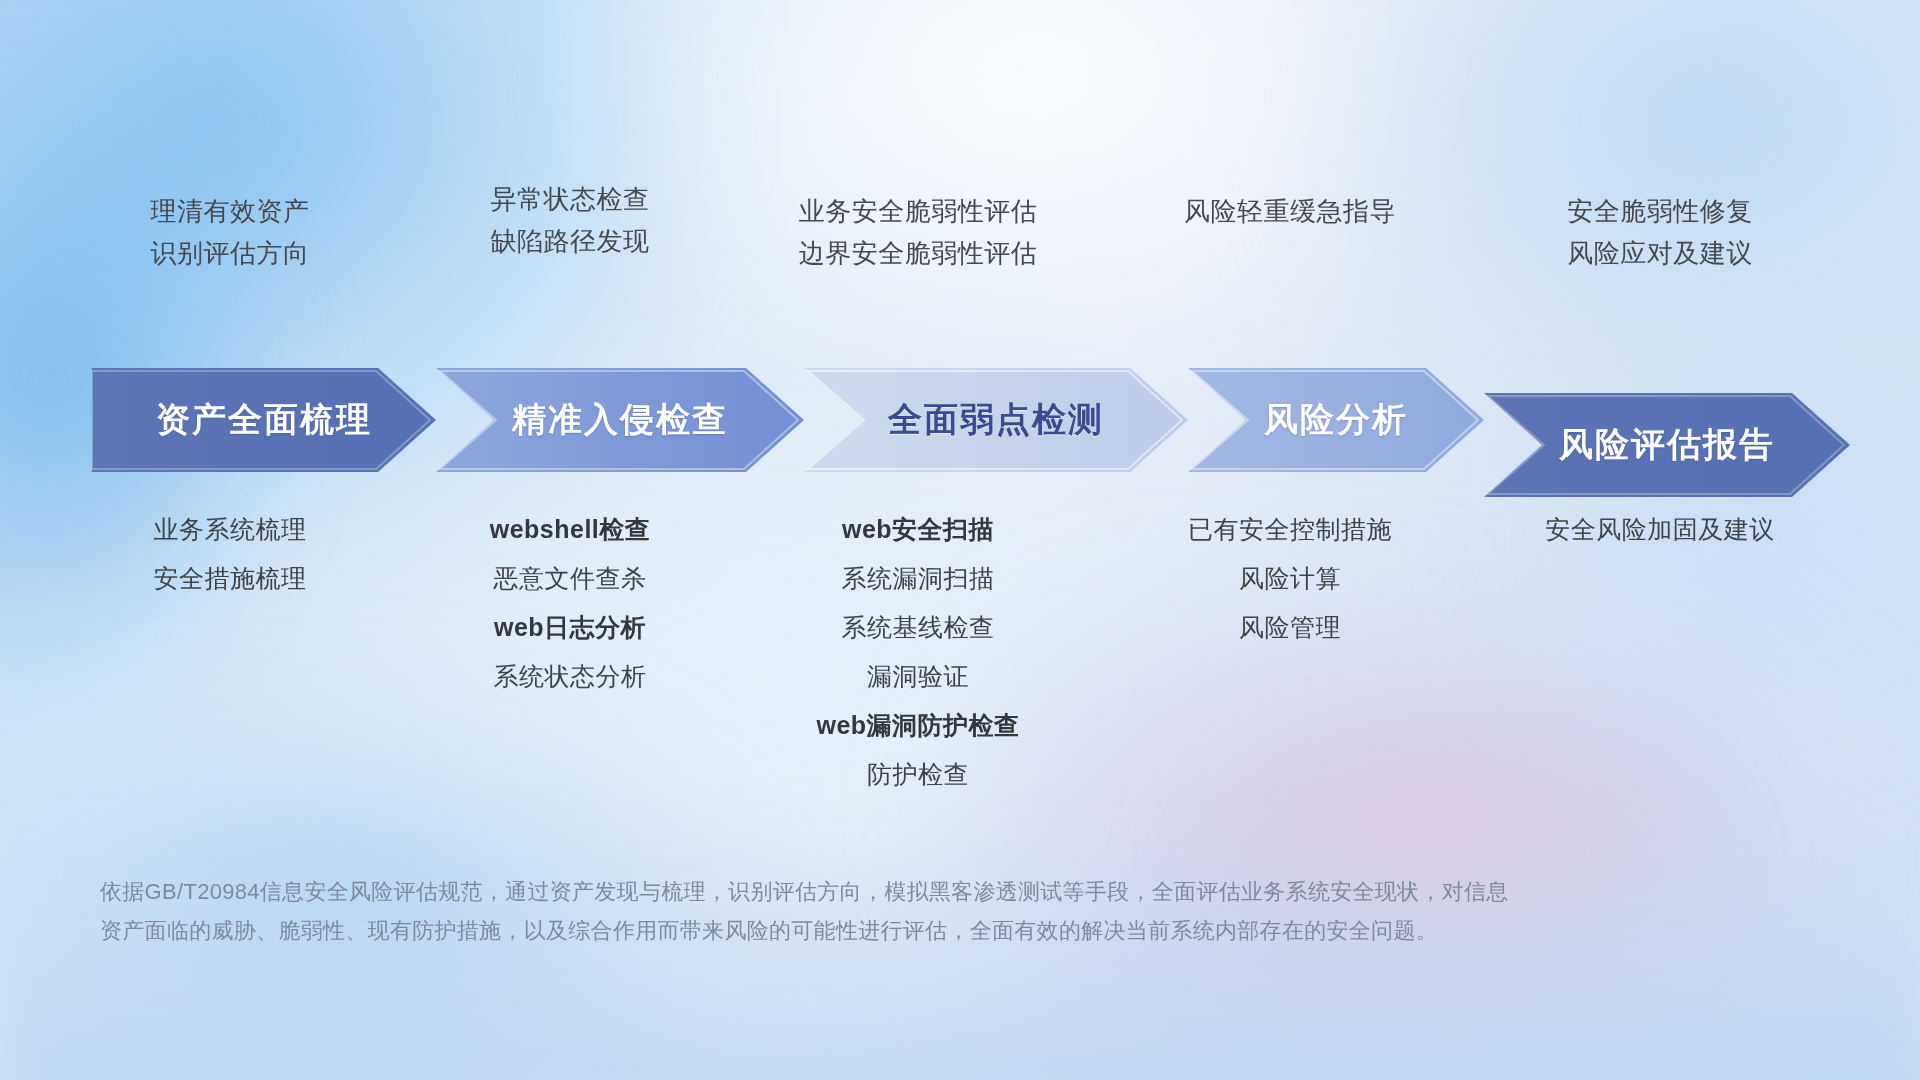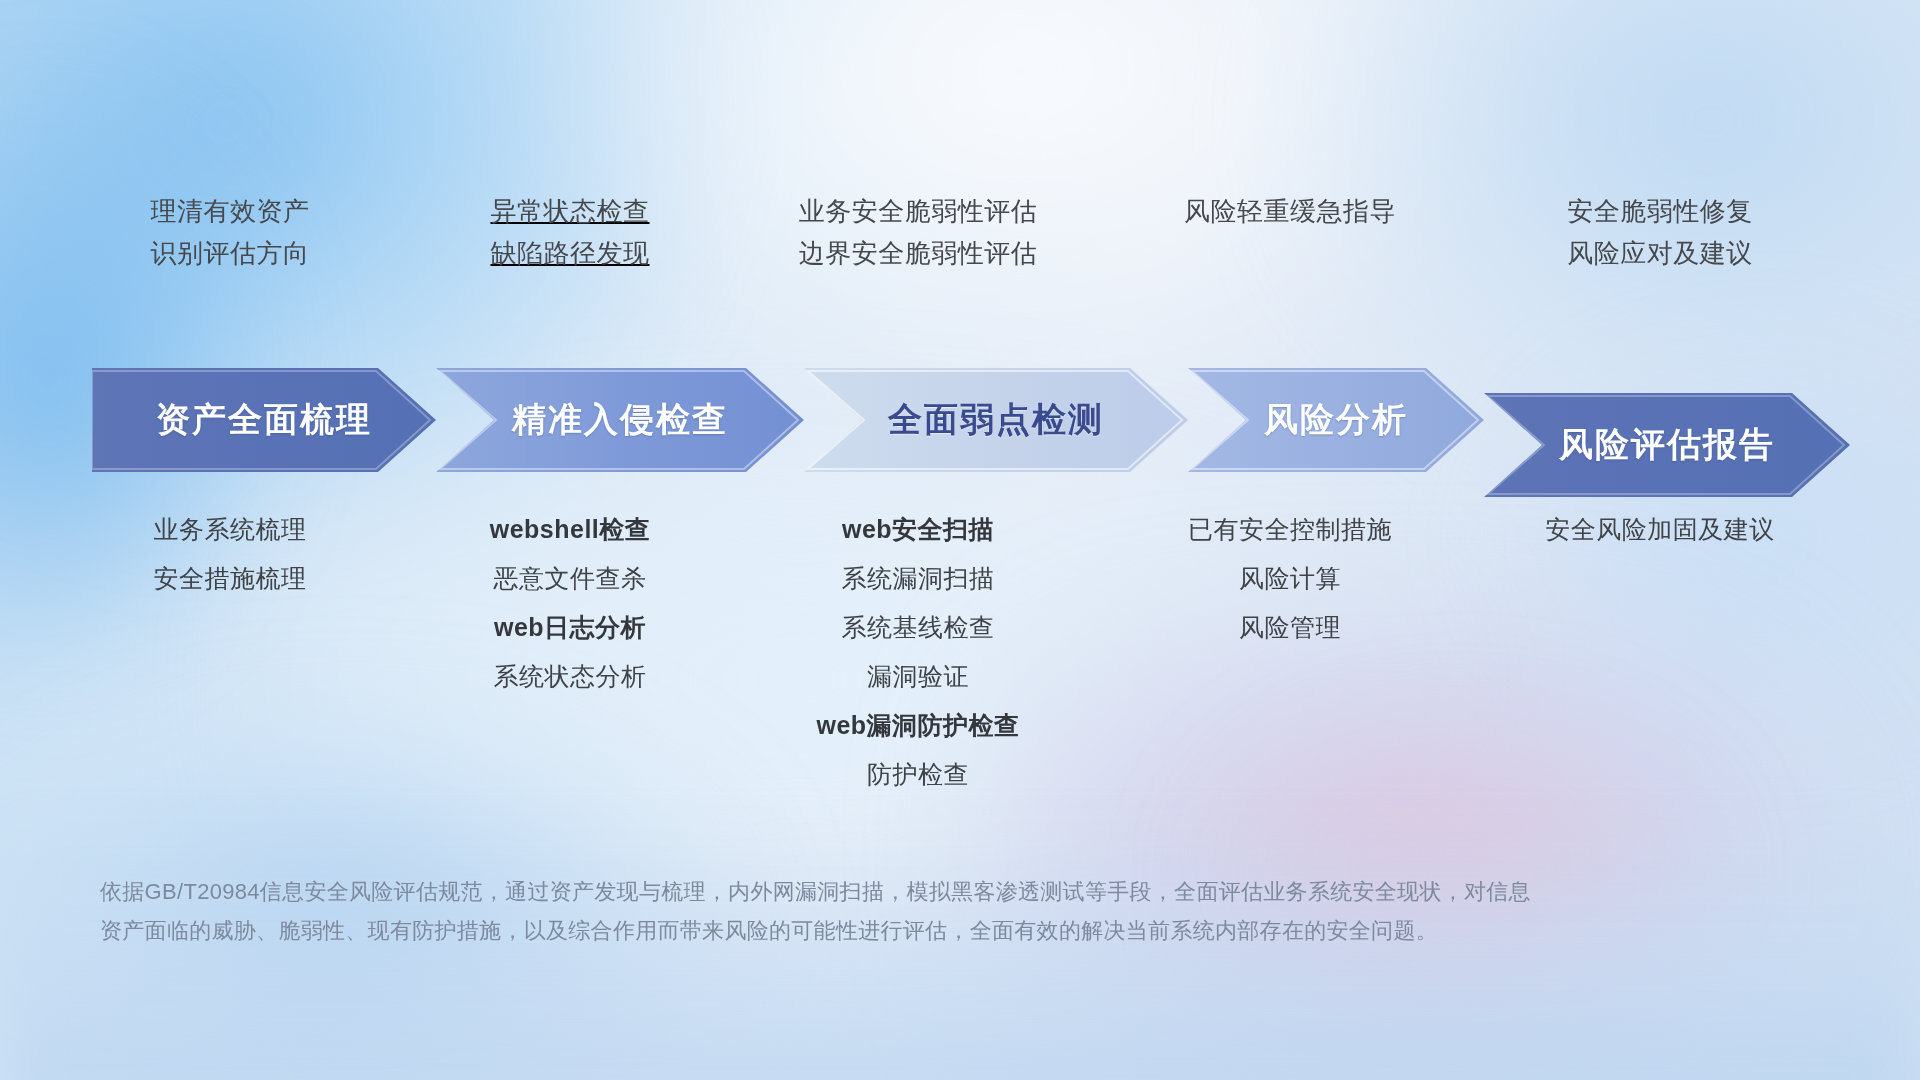--- a/index.html
+++ b/index.html
@@ -99,21 +99,21 @@
   <div class="bgl" id="bg-bot"></div>
 </div>
 
 <div id="content">
 
   <div class="col-top" id="top1" style="left:20px;top:190px;width:420px;">
     <div class="top-line">理清有效资产</div>
     <div class="top-line">识别评估方向</div>
   </div>
 
-  <div class="col-top" id="top2" style="left:370px;top:190px;width:400px;text-decoration:underline;">
+  <div class="col-top" id="top2" style="left:370px;top:178px;width:400px;">
     <div class="top-line">异常状态检查</div>
     <div class="top-line">缺陷路径发现</div>
   </div>
 
   <div class="col-top" id="top3" style="left:688px;top:190px;width:460px;">
     <div class="top-line">业务安全脆弱性评估</div>
     <div class="top-line">边界安全脆弱性评估</div>
   </div>
 
   <div class="col-top" id="top4" style="left:1080px;top:190px;width:420px;">
@@ -225,17 +225,17 @@
     <div class="bot-line">已有安全控制措施</div>
     <div class="bot-line">风险计算</div>
     <div class="bot-line">风险管理</div>
   </div>
 
   <div class="col-bot" id="bot5" style="left:1440px;top:505px;width:440px;">
     <div class="bot-line">安全风险加固及建议</div>
   </div>
 
   <div id="footer">
-    <span class="fl">依据GB/T20984信息安全风险评估规范，通过资产发现与梳理，内外网漏洞扫描，模拟黑客渗透测试等手段，全面评估业务系统安全现状，对信息</span>
+    <span class="fl">依据GB/T20984信息安全风险评估规范，通过资产发现与梳理，识别评估方向，模拟黑客渗透测试等手段，全面评估业务系统安全现状，对信息</span>
     <span class="fl">资产面临的威胁、脆弱性、现有防护措施，以及综合作用而带来风险的可能性进行评估，全面有效的解决当前系统内部存在的安全问题。</span>
   </div>
 
 </div>
 
 </body></html>

